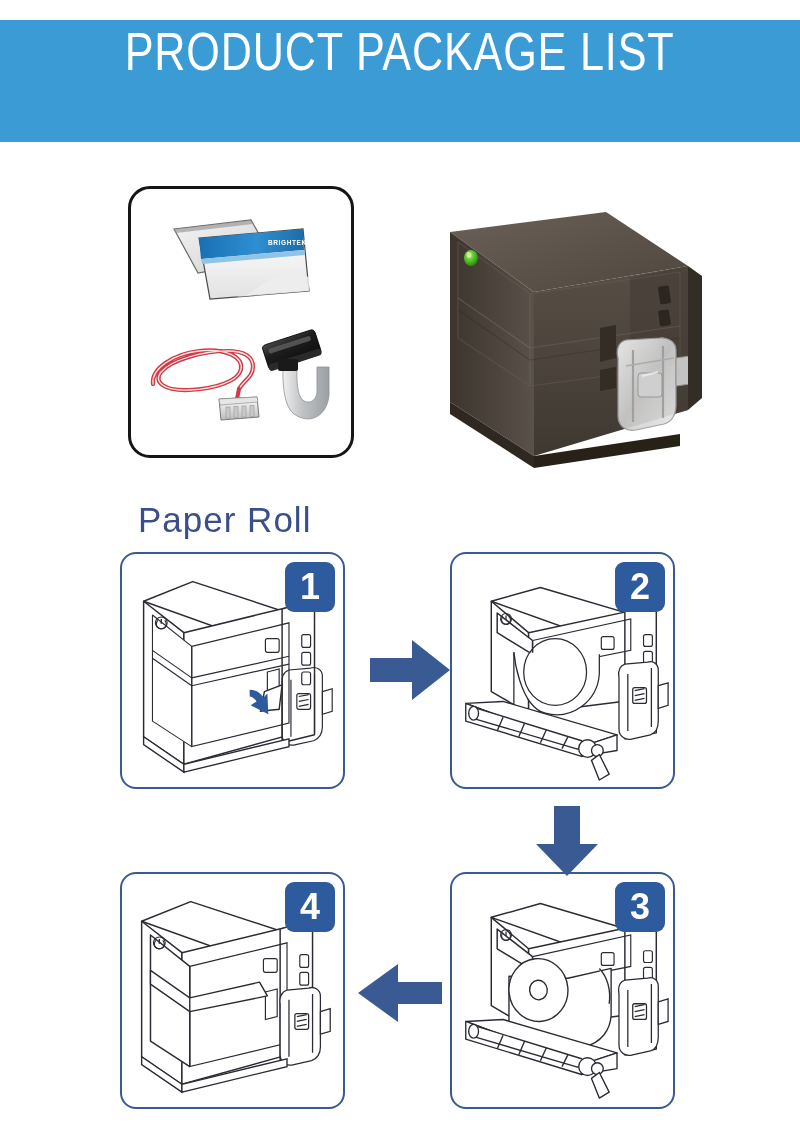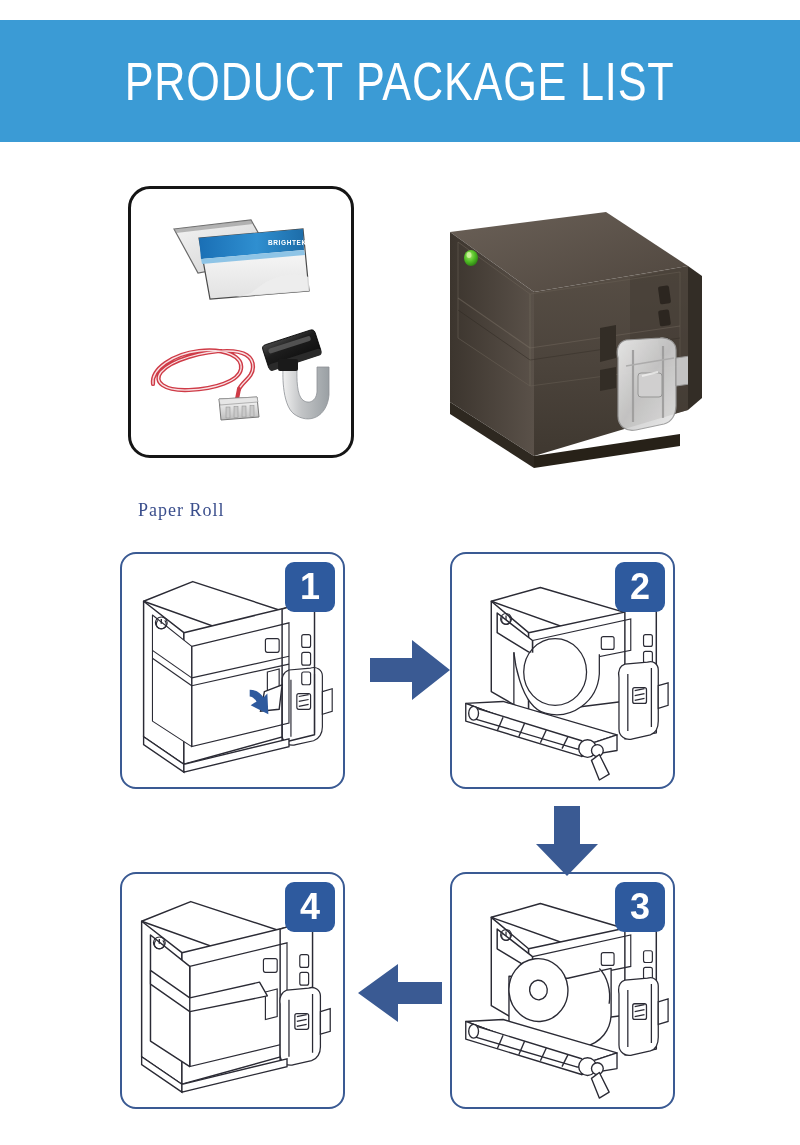--- a/index.html
+++ b/index.html
@@ -17,21 +17,20 @@
 
   
   .header-banner {
     position: absolute;
     left: 0;
     top: 20px;
     width: 800px;
     height: 122px;
     background: #3b9bd5;
     display: flex;
-    align-items: center;
     justify-content: center;
   }
   .header-title {
     color: #ffffff;
     font-size: 54px;
     letter-spacing: 1px;
     font-weight: 400;
     font-family: "Liberation Sans Narrow", "Liberation Sans", sans-serif;
     transform: scaleX(0.80);
     transform-origin: center;
@@ -60,22 +59,22 @@
     top: 198px;
     width: 290px;
     height: 285px;
   }
 
   
   .section-label {
     position: absolute;
     left: 138px;
     top: 500px;
-    font-family: Liberation Serif, serif;
-    font-size: 18px;
+    font-family: Liberation Sans, sans-serif;
+    font-size: 35px;
     color: #3a4e8c;
     letter-spacing: 1px;
     white-space: nowrap;
   }
 
   
   .step-panel {
     position: absolute;
     width: 225px;
     height: 237px;

